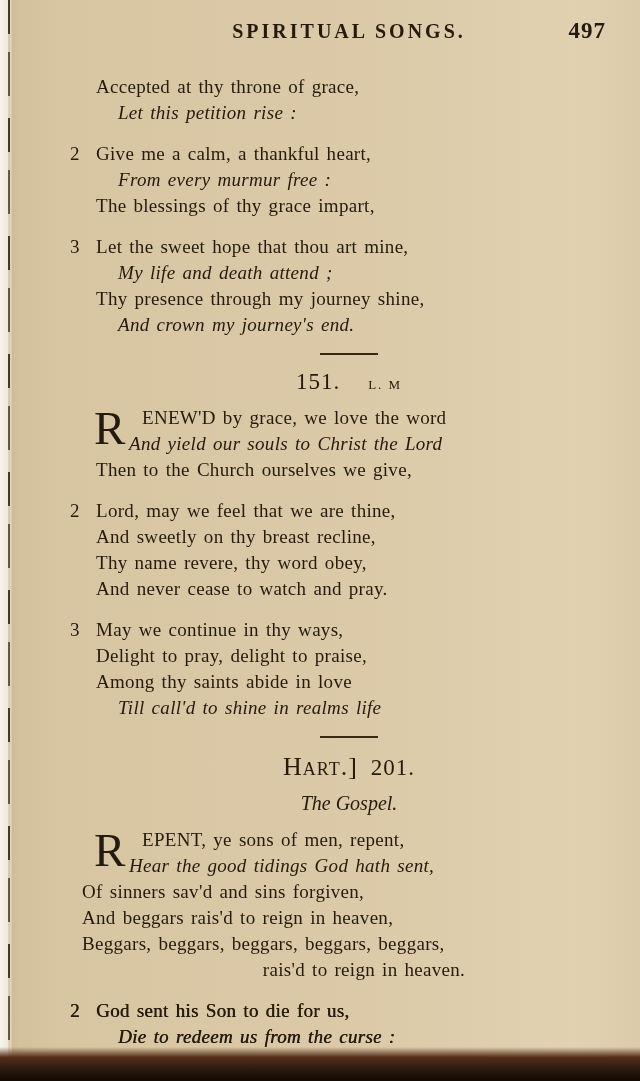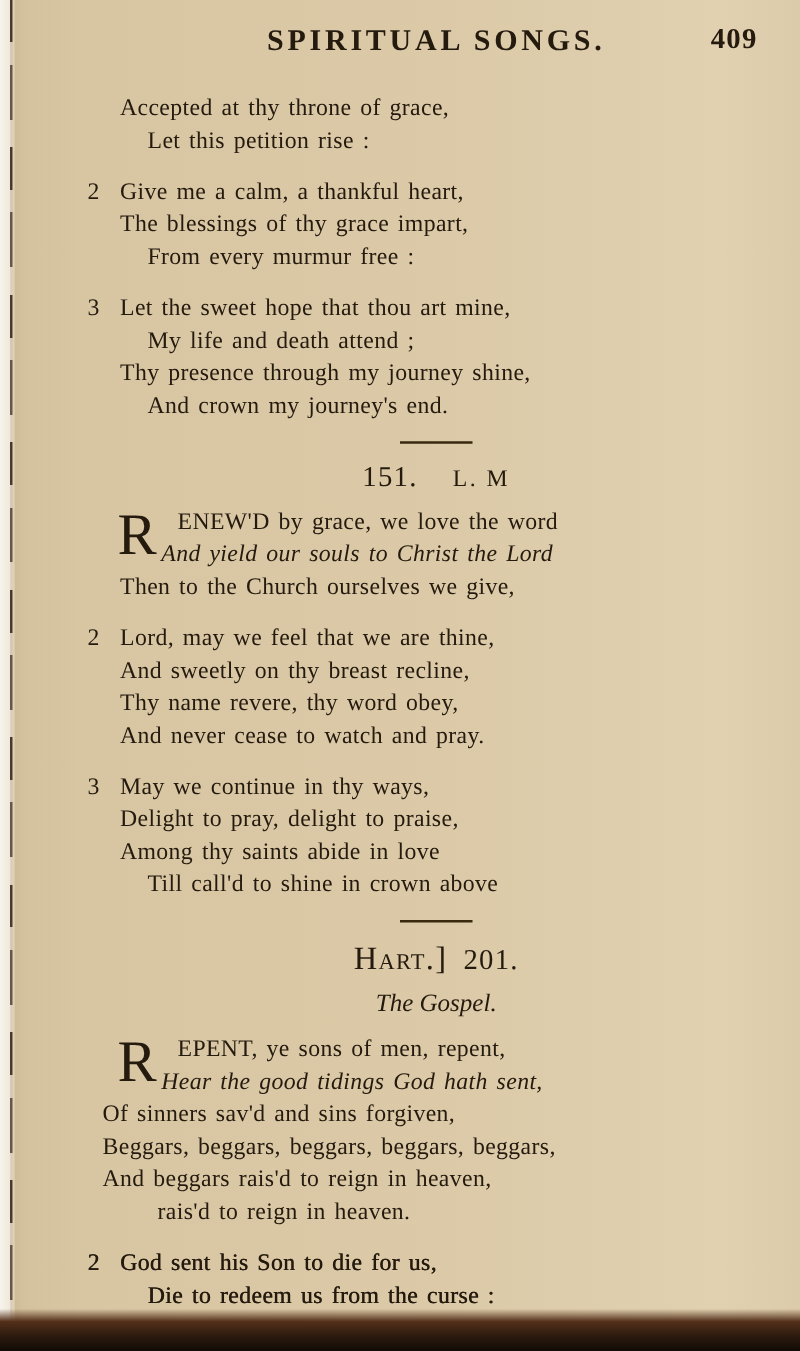--- a/index.html
+++ b/index.html
@@ -15,70 +15,70 @@
   .binding-line { position:absolute; left:8px; top:0; width:2px; height:100%;
     background:repeating-linear-gradient(to bottom,
       rgba(42,29,15,.85) 0 34px, rgba(42,29,15,.12) 34px 52px,
       rgba(42,29,15,.7) 52px 96px, rgba(42,29,15,.08) 96px 118px); }
   .bottom-band { position:absolute; left:0; bottom:0; width:100%; height:34px;
     background:linear-gradient(180deg, rgba(74,44,23,0) 0%, #54301a 30%, #2b1a0e 65%, #100a05 100%); }
 
   .content { position:relative; padding:20px 38px 0 96px; }
 
   .page-header { position:relative; text-align:center; margin-bottom:24px; height:30px; }
-  .running-title { display:inline-block; font-weight:bold; font-size:24px; letter-spacing:3px; }
+  .running-title { display:inline-block; font-weight:bold; font-size:20px; letter-spacing:3px; }
   .page-number { position:absolute; right:-4px; top:-2px; font-weight:bold; font-size:23px; letter-spacing:1px; }
 
   .stanza { position:relative; margin:0 0 15px 0; font-size:19px; line-height:26px;
             letter-spacing:.3px; word-spacing:2px; }
   .line { white-space:nowrap; }
-  .line.indent  { padding-left:22px; }
-  .line.indent2 { padding-left:30px; }
+  .line.indent  { padding-left:22px;font-style:italic; }
+  .line.indent2 { padding-left:30px;text-align:center; }
   .line.outdent { margin-left:-14px; }
   .stanza-num { position:absolute; left:-26px; top:0; font-size:19px; }
 
   .drop { position:relative; }
   .dropcap { position:absolute; left:-2px; top:3px; font-size:47px; line-height:40px; }
   .dl1 { padding-left:46px; }
   .dl2 { padding-left:33px;font-style:italic; }
 
   .divider { width:58px; height:2px; background:#39290f; margin:15px auto 14px auto; }
 
   .hymn-heading { margin:6px 0 10px 0; text-align:center; }
   .hymn-number { font-weight:normal; font-size:23px; letter-spacing:1px; }
-  .hymn-meter { font-size:19px; margin-left:24px; letter-spacing:2px; }
+  .hymn-meter { font-size:13px; margin-left:24px; letter-spacing:2px; }
   .attribution { font-variant:small-caps; font-size:26px; letter-spacing:1px; margin-right:9px; }
   .hymn-title { text-align:center; font-style:italic; font-size:20px; margin:0 0 12px 0; }
 
   .inky .line, .inky .stanza-num { text-shadow:.4px 0 0 currentColor; }
 </style>
 </head>
 <body>
 
 <div class="scan">
   <div class="page-edge"></div>
   <div class="binding-line"></div>
 
   <div class="content">
 
     <header class="page-header">
       <span class="running-title">SPIRITUAL SONGS.</span>
-      <span class="page-number">409</span>
+      <span class="page-number">497</span>
     </header>
 
     <section>
       <div class="stanza">
         <div class="line">Accepted at thy throne of grace,</div>
         <div class="line indent">Let this petition rise :</div>
       </div>
       <div class="stanza">
         <span class="stanza-num">2</span>
         <div class="line">Give me a calm, a thankful heart,</div>
+        <div class="line indent">From every murmur free :</div>
         <div class="line">The blessings of thy grace impart,</div>
-        <div class="line indent">From every murmur free :</div>
       </div>
       <div class="stanza">
         <span class="stanza-num">3</span>
         <div class="line">Let the sweet hope that thou art mine,</div>
         <div class="line indent">My life and death attend ;</div>
         <div class="line">Thy presence through my journey shine,</div>
         <div class="line indent">And crown my journey's end.</div>
       </div>
     </section>
 
@@ -103,40 +103,40 @@
         <div class="line">And sweetly on thy breast recline,</div>
         <div class="line">Thy name revere, thy word obey,</div>
         <div class="line">And never cease to watch and pray.</div>
       </div>
 
       <div class="stanza">
         <span class="stanza-num">3</span>
         <div class="line">May we continue in thy ways,</div>
         <div class="line">Delight to pray, delight to praise,</div>
         <div class="line">Among thy saints abide in love</div>
-        <div class="line indent">Till call'd to shine in crown above</div>
+        <div class="line indent">Till call'd to shine in realms life</div>
       </div>
     </section>
 
     <div class="divider"></div>
 
     <section>
       <div class="hymn-heading">
         <span class="attribution">Hart.]</span>
         <span class="hymn-number">201.</span>
       </div>
       <div class="hymn-title">The Gospel.</div>
 
       <div class="stanza drop">
         <span class="dropcap">R</span>
         <div class="line dl1">EPENT, ye sons of men, repent,</div>
         <div class="line dl2">Hear the good tidings God hath sent,</div>
         <div class="line outdent">Of sinners sav'd and sins forgiven,</div>
+        <div class="line outdent">And beggars rais'd to reign in heaven,</div>
         <div class="line outdent">Beggars, beggars, beggars, beggars, beggars,</div>
-        <div class="line outdent">And beggars rais'd to reign in heaven,</div>
         <div class="line indent2">rais'd to reign in heaven.</div>
       </div>
 
       <div class="stanza inky">
         <span class="stanza-num">2</span>
         <div class="line">God sent his Son to die for us,</div>
         <div class="line indent">Die to redeem us from the curse :</div>
       </div>
     </section>
 

